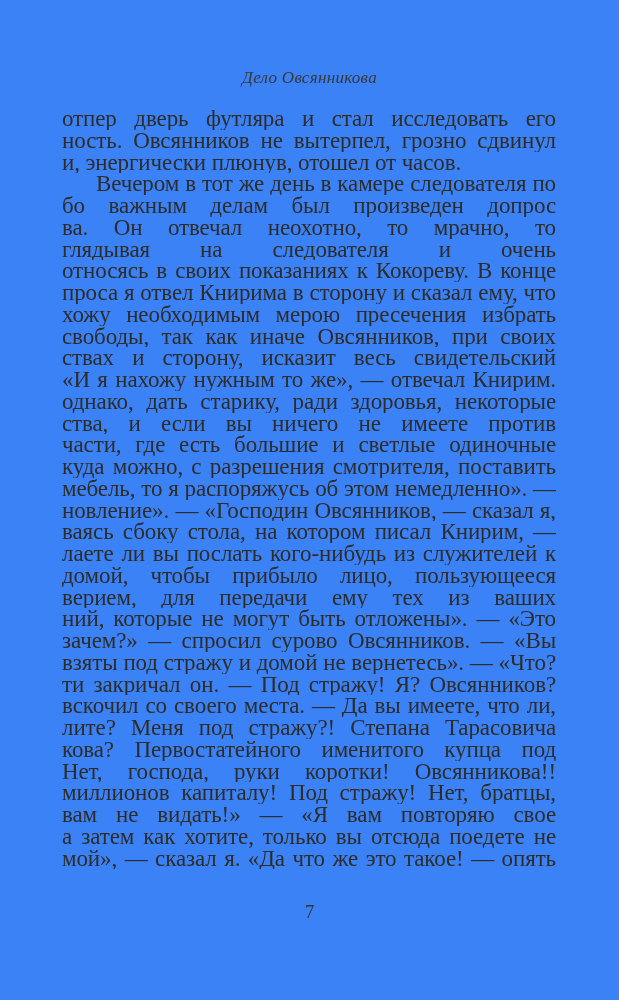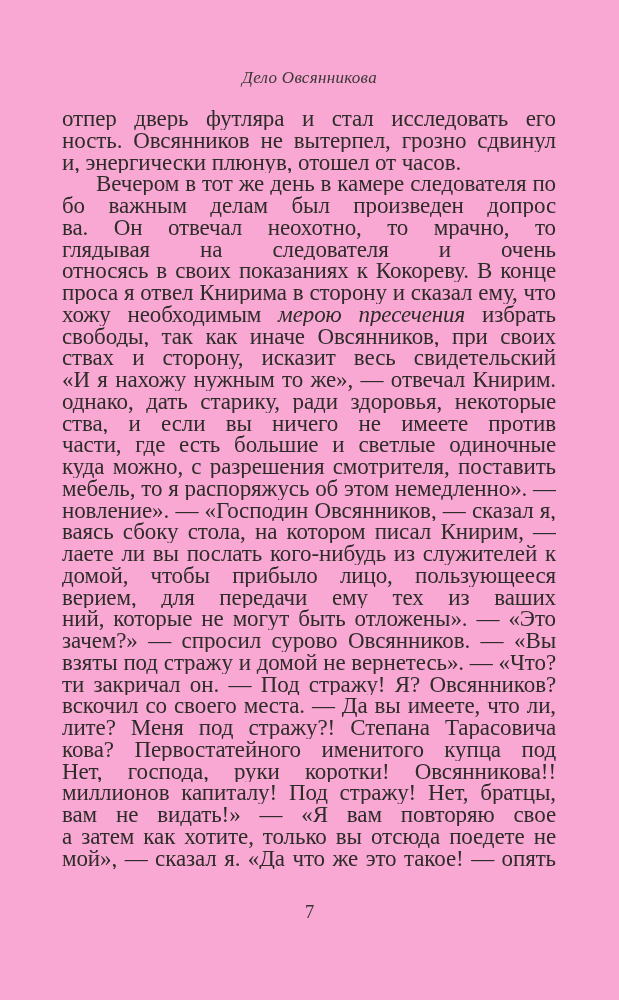--- a/index.html
+++ b/index.html
@@ -43,36 +43,35 @@
     text-align-last: justify;
     letter-spacing: -0.1px;
   }
   .line.end {
     text-align-last: left;
   }
   .line.indent {
     text-indent: 34px;
   }
   .it {
-    font-style: italic;
   }
   .page-number {
     position: absolute;
     top: 902px;
     left: 0;
     width: 100%;
     text-align: center;
     font-size: 18.5px;
     color: #35332f;
   }
 </style>
 </head>
 <body>
 
-<div class="page" style="background: #f9a8d4; color: rgb(46, 44, 41);">
+<div class="page" style="background: #3b82f6; color: rgb(46, 44, 41);">
   <div class="running-title">Дело Овсянникова</div>
 
   <div class="text-block">
       <div class="line"><span>отпер дверь футляра и стал исследовать его внутрен-</span></div>
       <div class="line"><span>ность. Овсянников не вытерпел, грозно сдвинул брови</span></div>
       <div class="line end"><span>и, энергически плюнув, отошел от часов.</span></div>
       <div class="line indent"><span>Вечером в тот же день в камере следователя по осо-</span></div>
       <div class="line"><span>бо важным делам был произведен допрос Овсяннико-</span></div>
       <div class="line"><span>ва. Он отвечал неохотно, то мрачно, то насмешливо по-</span></div>
       <div class="line"><span>глядывая на следователя и очень недоброжелательно</span></div>

